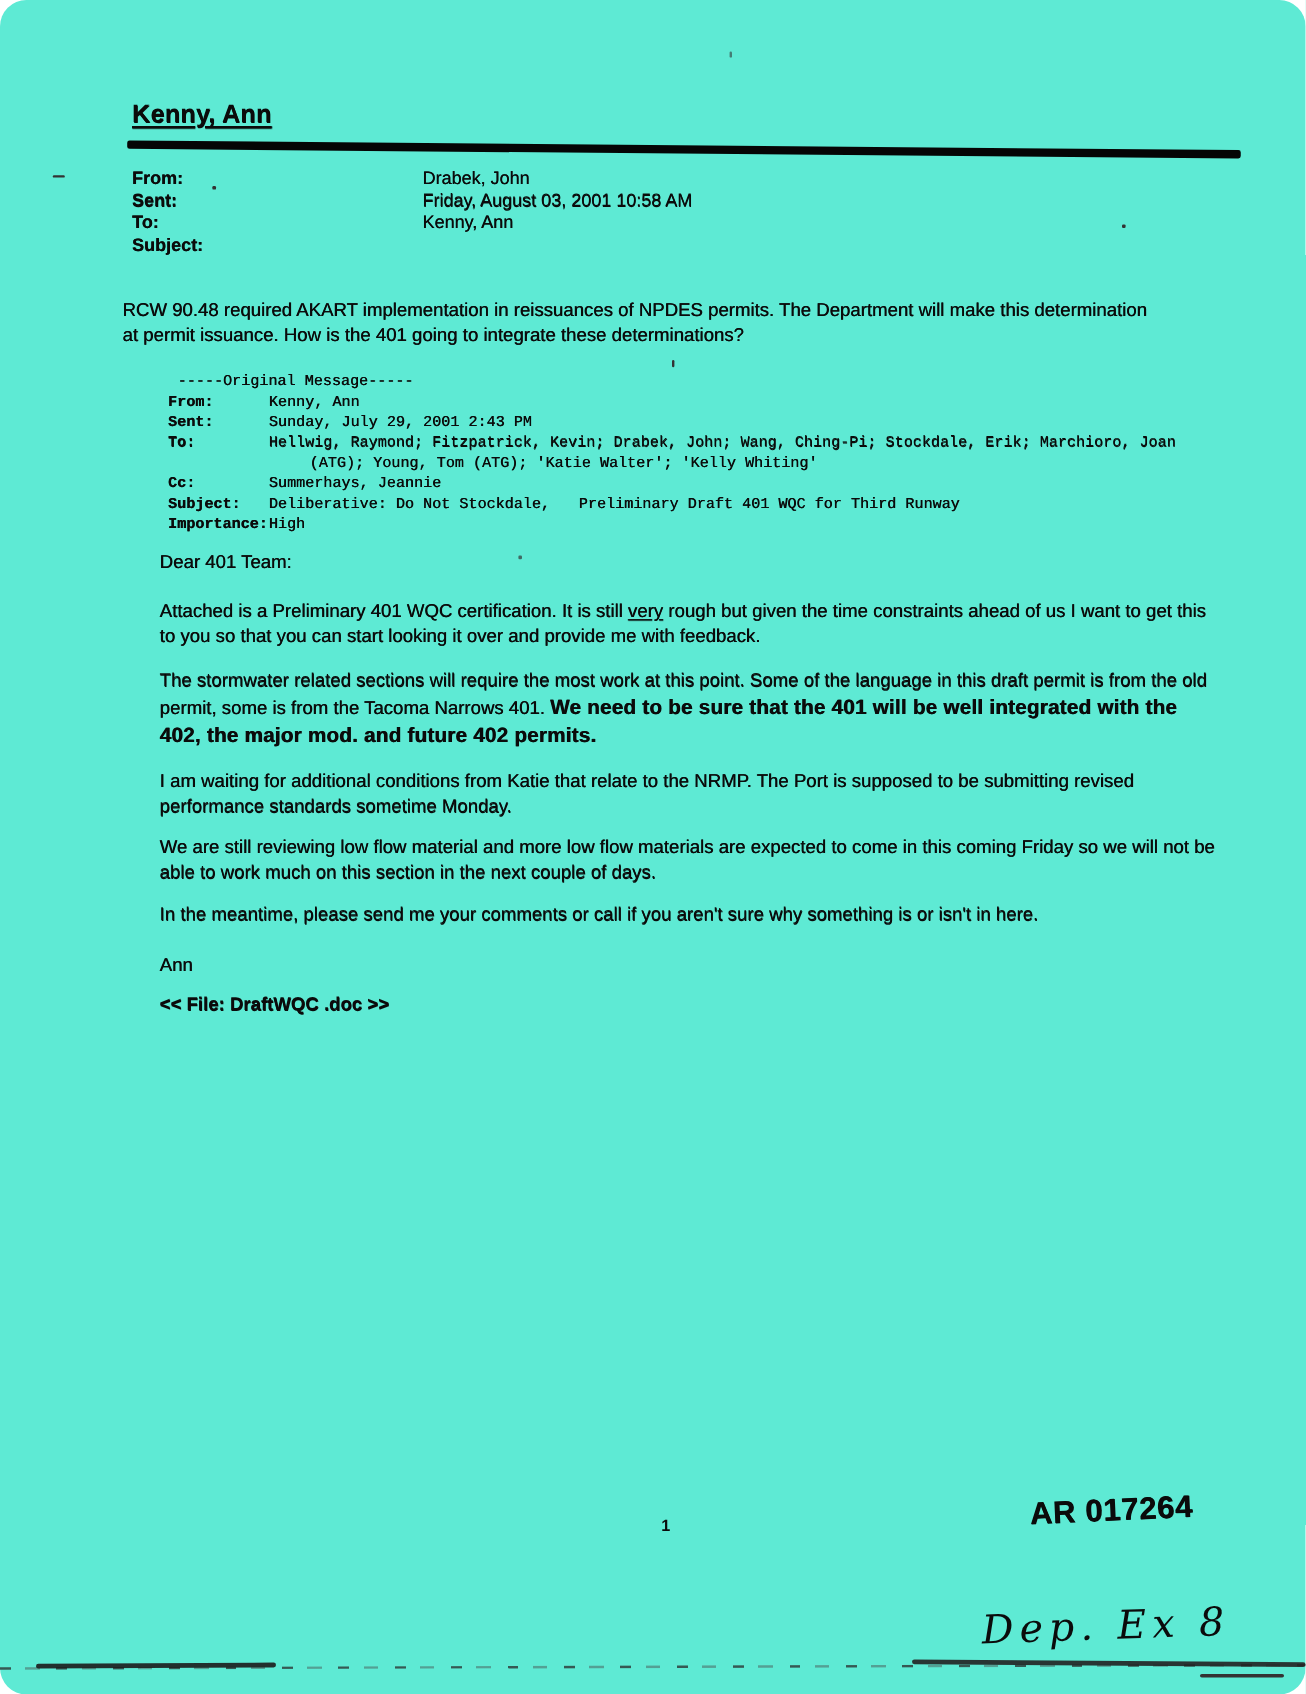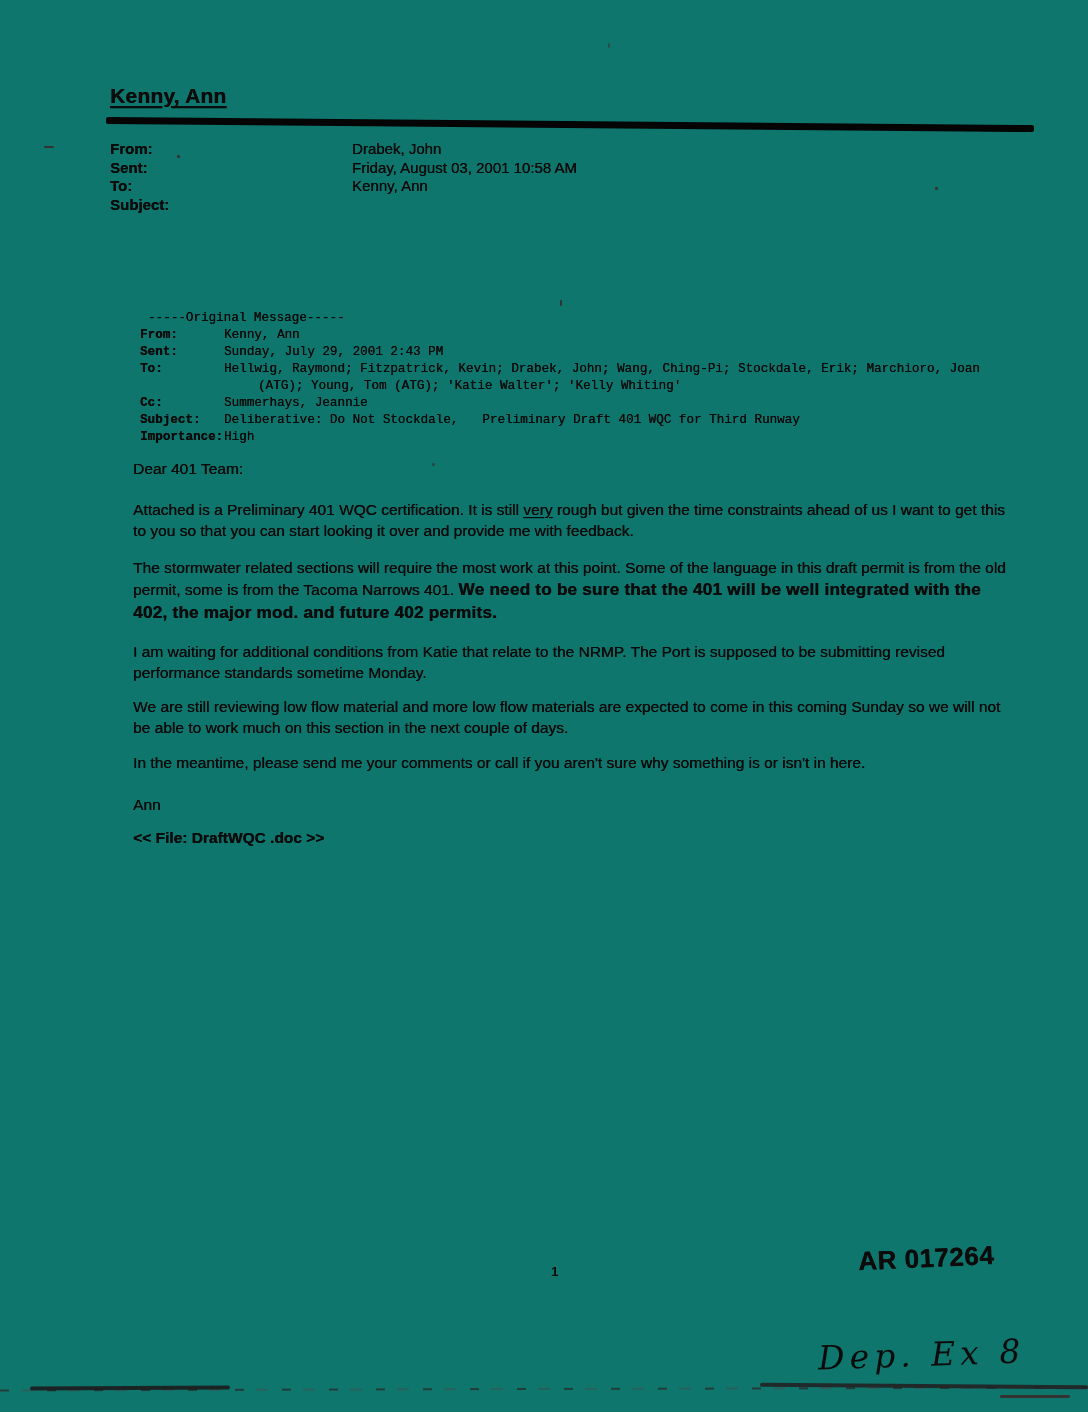--- a/index.html
+++ b/index.html
@@ -4,21 +4,21 @@
 <style>
   * { margin: 0; padding: 0; box-sizing: border-box; }
   html, body { background: #ffffff; }
   body {
     width: 1088px; height: 1412px;
     position: relative;
     font-family: "Liberation Sans", sans-serif;
     color: #0b0b0b;
     overflow: hidden;
   }
-  .scanpage { position: absolute; inset: 0; background: #0f766e; }
+  .scanpage { position: absolute; inset: 0; background: #5eead4; border-radius: 22px; }
 
   
   .recipient-heading {
     position: absolute; left: 110px; top: 84px;
     font-size: 21px; font-weight: 700;
     text-decoration: underline;
     text-underline-offset: 3px;
     letter-spacing: 0.2px;
     text-shadow: 0.4px 0.3px 0 currentColor;
   }
@@ -138,20 +138,21 @@
     </div>
     <div class="row">
       <span class="lbl">To:</span>
       <span class="val">Kenny, Ann</span>
     </div>
     <div class="row">
       <span class="lbl">Subject:</span>
     </div>
   </div>
 
+  <div class="outer-body">RCW 90.48 required AKART implementation in reissuances of NPDES permits.  The Department will make this determination at permit issuance.  How is the 401 going to integrate these determinations?</div>
 
   <div class="quoted-header">
     <div class="sep">-----Original Message-----</div>
     <div class="row">
       <span class="lbl">From:</span>
       <span class="val">Kenny, Ann</span>
     </div>
     <div class="row">
       <span class="lbl">Sent:</span>
       <span class="val">Sunday, July 29, 2001 2:43 PM</span>
@@ -172,21 +173,21 @@
       <span class="lbl">Importance:</span>
       <span class="val">High</span>
     </div>
   </div>
 
   <div class="quoted-body">
     <div class="salutation">Dear 401 Team:</div>
     <div class="p1"><span>Attached is a Preliminary 401 WQC certification.  It is still </span><span class="underline">very</span><span> rough but given the time constraints ahead of us I want to get this to you so that you can start looking it over and provide me with feedback.</span></div>
     <div class="p2"><span>The stormwater related sections will require the most work at this point.  Some of the language in this draft permit is from the old permit, some is from the Tacoma Narrows 401.  </span><span class="emph">We need to be sure that the 401 will be well integrated with the 402, the major mod. and future 402 permits.</span></div>
     <div class="p3">I am waiting for additional conditions from Katie that relate to the NRMP.  The Port is supposed to be submitting revised performance standards sometime Monday.</div>
-    <div class="p4">We are still reviewing low flow material and more low flow materials are expected to come in this coming Sunday so we will not be able to work much on this section in the next couple of days.</div>
+    <div class="p4">We are still reviewing low flow material and more low flow materials are expected to come in this coming Friday so we will not be able to work much on this section in the next couple of days.</div>
     <div class="p5">In the meantime, please send me your comments or call if you aren't sure why something is or isn't in here.</div>
     <div class="signature">Ann</div>
     <div class="attachment-ref">&lt;&lt; File: DraftWQC .doc &gt;&gt;</div>
   </div>
 
   <div class="page-number">1</div>
   <div class="bates-stamp">AR 017264</div>
   <div class="exhibit-stamp">Dep. Ex 8</div>
 
   <div class="scan-line"></div>

